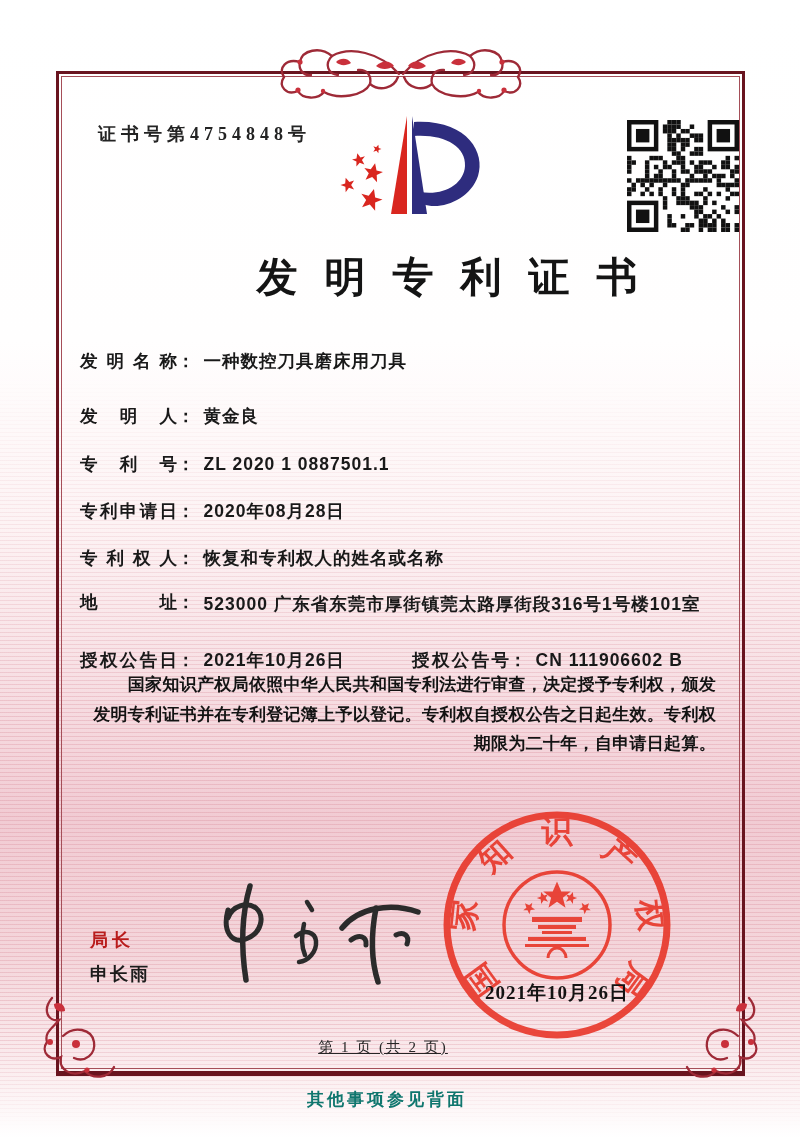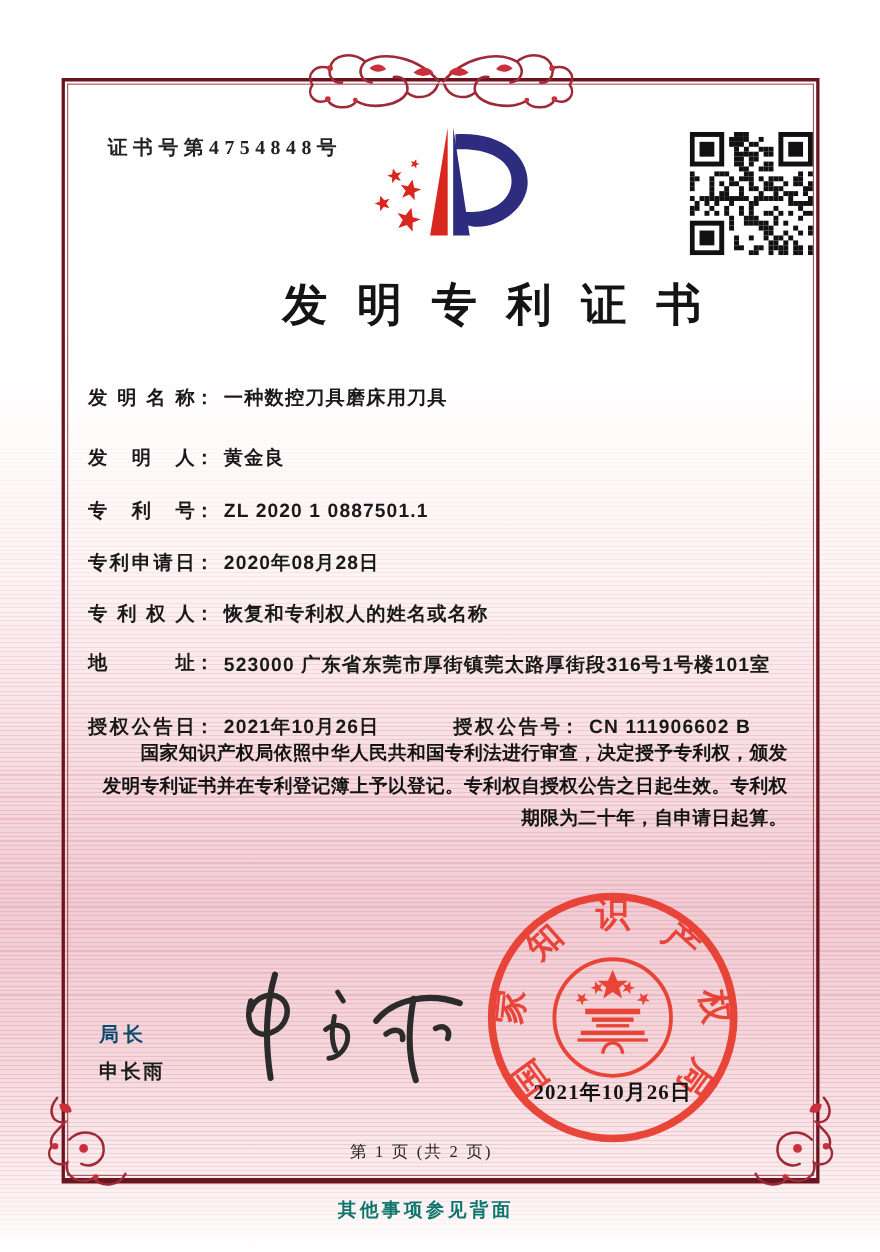--- a/index.html
+++ b/index.html
@@ -39,32 +39,32 @@
   .row-appdate{top:499px;} .row-patentee{top:546px;}
   .row-address{top:590px;white-space:normal;}
   .row-address .val{display:inline-block;width:512px;vertical-align:top;line-height:28px;}
   .row-grant{top:648px;}
   .grant-no{position:absolute;left:332px;top:0;white-space:nowrap;}
 
   .body-text{left:86px;top:670px;width:630px;z-index:4;color:#131313;
     font:600 17px "Liberation Serif",serif;line-height:29.5px;letter-spacing:.3px;}
   .body-text p{margin:0;text-indent:2em;text-align:right;}
 
-  .signer-title{left:90px;top:928px;z-index:5;font:700 18px "Liberation Sans",sans-serif;letter-spacing:4px;color:#0c4a6e;}
+  .signer-title{left:90px;top:928px;z-index:5;font:700 18px "Liberation Sans",sans-serif;letter-spacing:4px;color:#b91c1c;}
   .signer-name{left:90px;top:962px;z-index:5;font:700 18px "Liberation Sans",sans-serif;letter-spacing:2px;color:#1c1c1c;}
   .signature{left:210px;top:880px;z-index:5;}
   .sig-stroke{fill:none;stroke:#2b2b2b;stroke-linecap:round;stroke-linejoin:round;}
 
   .seal{left:440px;top:808px;z-index:4;}
   .seal-ring-char{font:700 31px "Liberation Serif",serif;fill:#e8392c;}
   .seal-date{left:448px;top:980px;width:218px;text-align:center;z-index:6;
     font:700 19px "Liberation Serif",serif;color:#131313;letter-spacing:1px;}
 
   .page-info{left:56px;top:1038px;width:654px;text-align:center;z-index:4;
-    font:400 15px "Liberation Serif",serif;color:#262626;letter-spacing:2px;}
+    font:400 15px "Liberation Serif",serif;color:#262626;letter-spacing:2px;text-decoration:underline;}
   .footer-note{left:0;top:1088px;width:734px;text-align:center;z-index:4;
     font:700 17px "Liberation Serif",serif;color:#0f766e;letter-spacing:3px;padding-left:20px;}
 
   .orn-top{left:276px;top:44px;z-index:3;}
   .orn-bl{left:40px;top:996px;z-index:3;}
   .orn-br{left:685px;top:996px;z-index:3;transform:scaleX(-1);}
   .orn-stroke{fill:none;stroke:#9e2a37;stroke-width:2.3;stroke-linecap:round;}
   .orn-fill{fill:#c9303b;}
 </style>
 </head>

